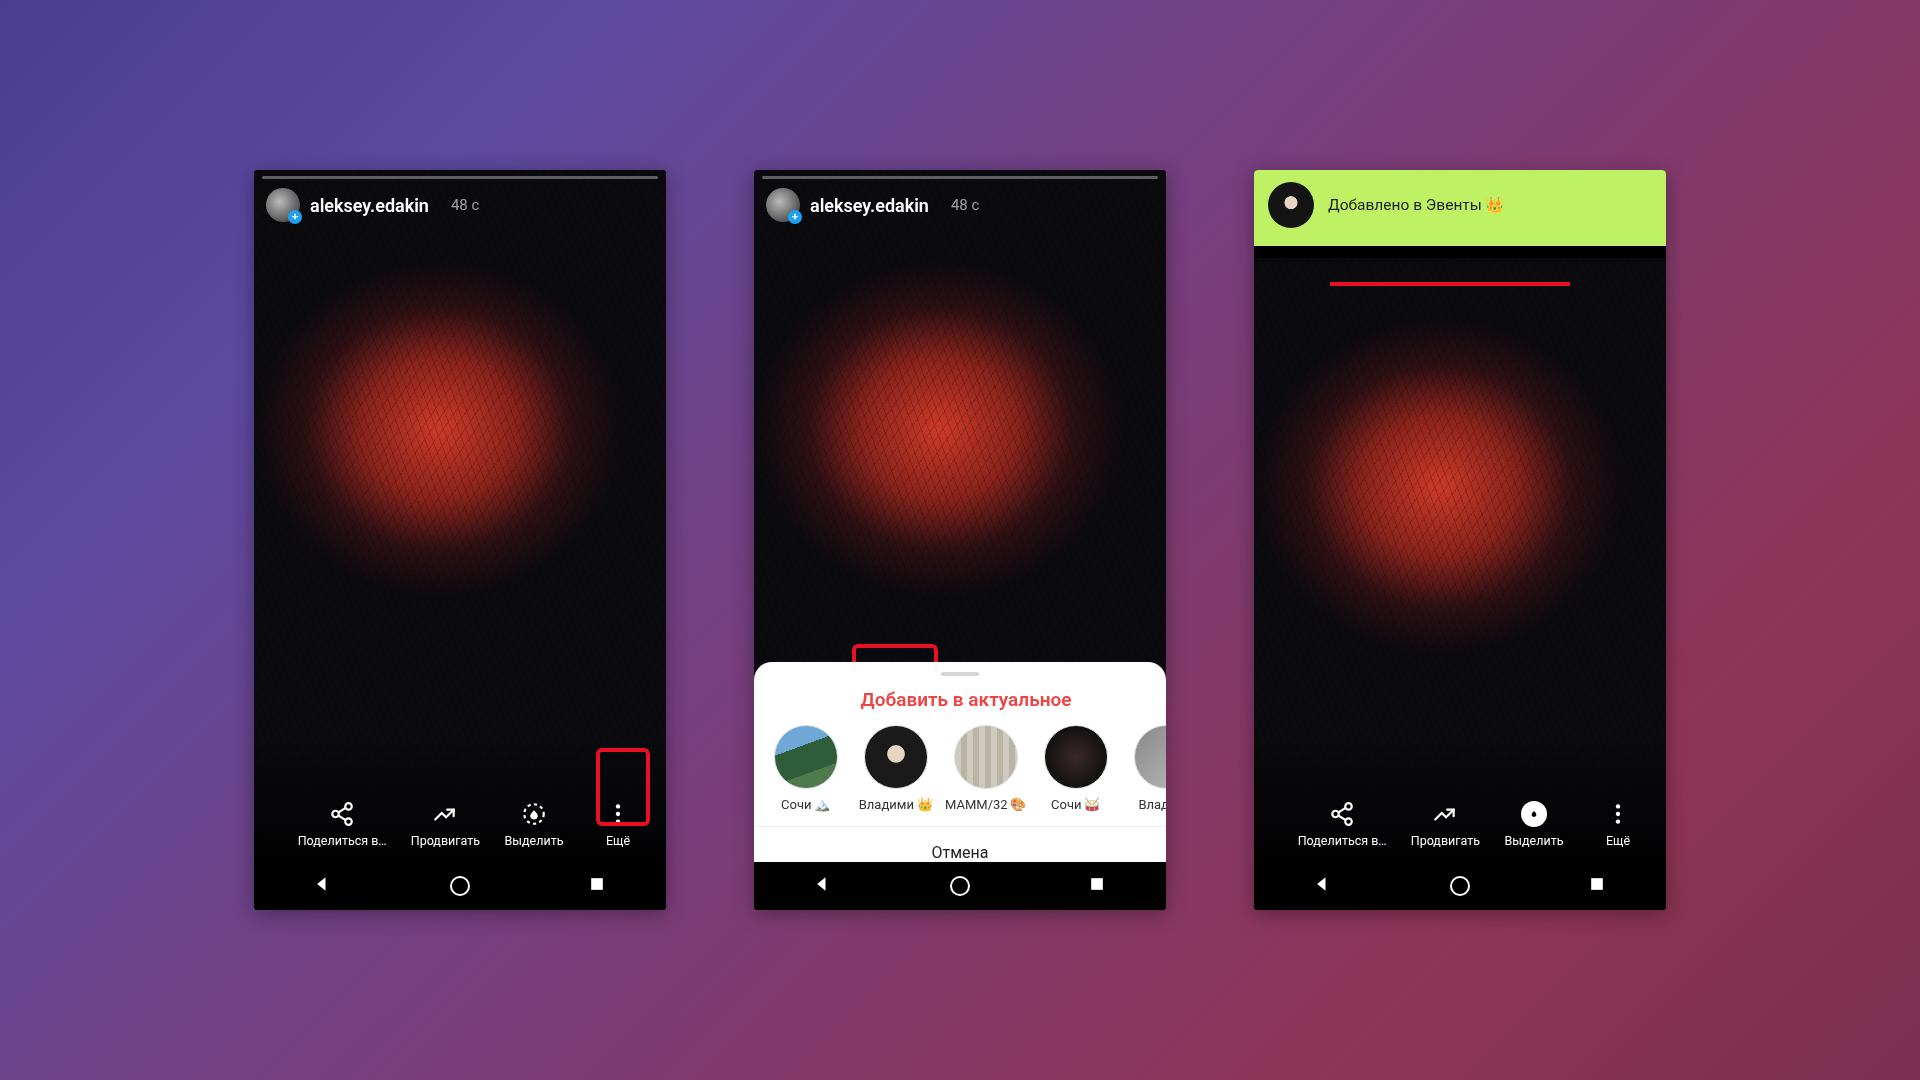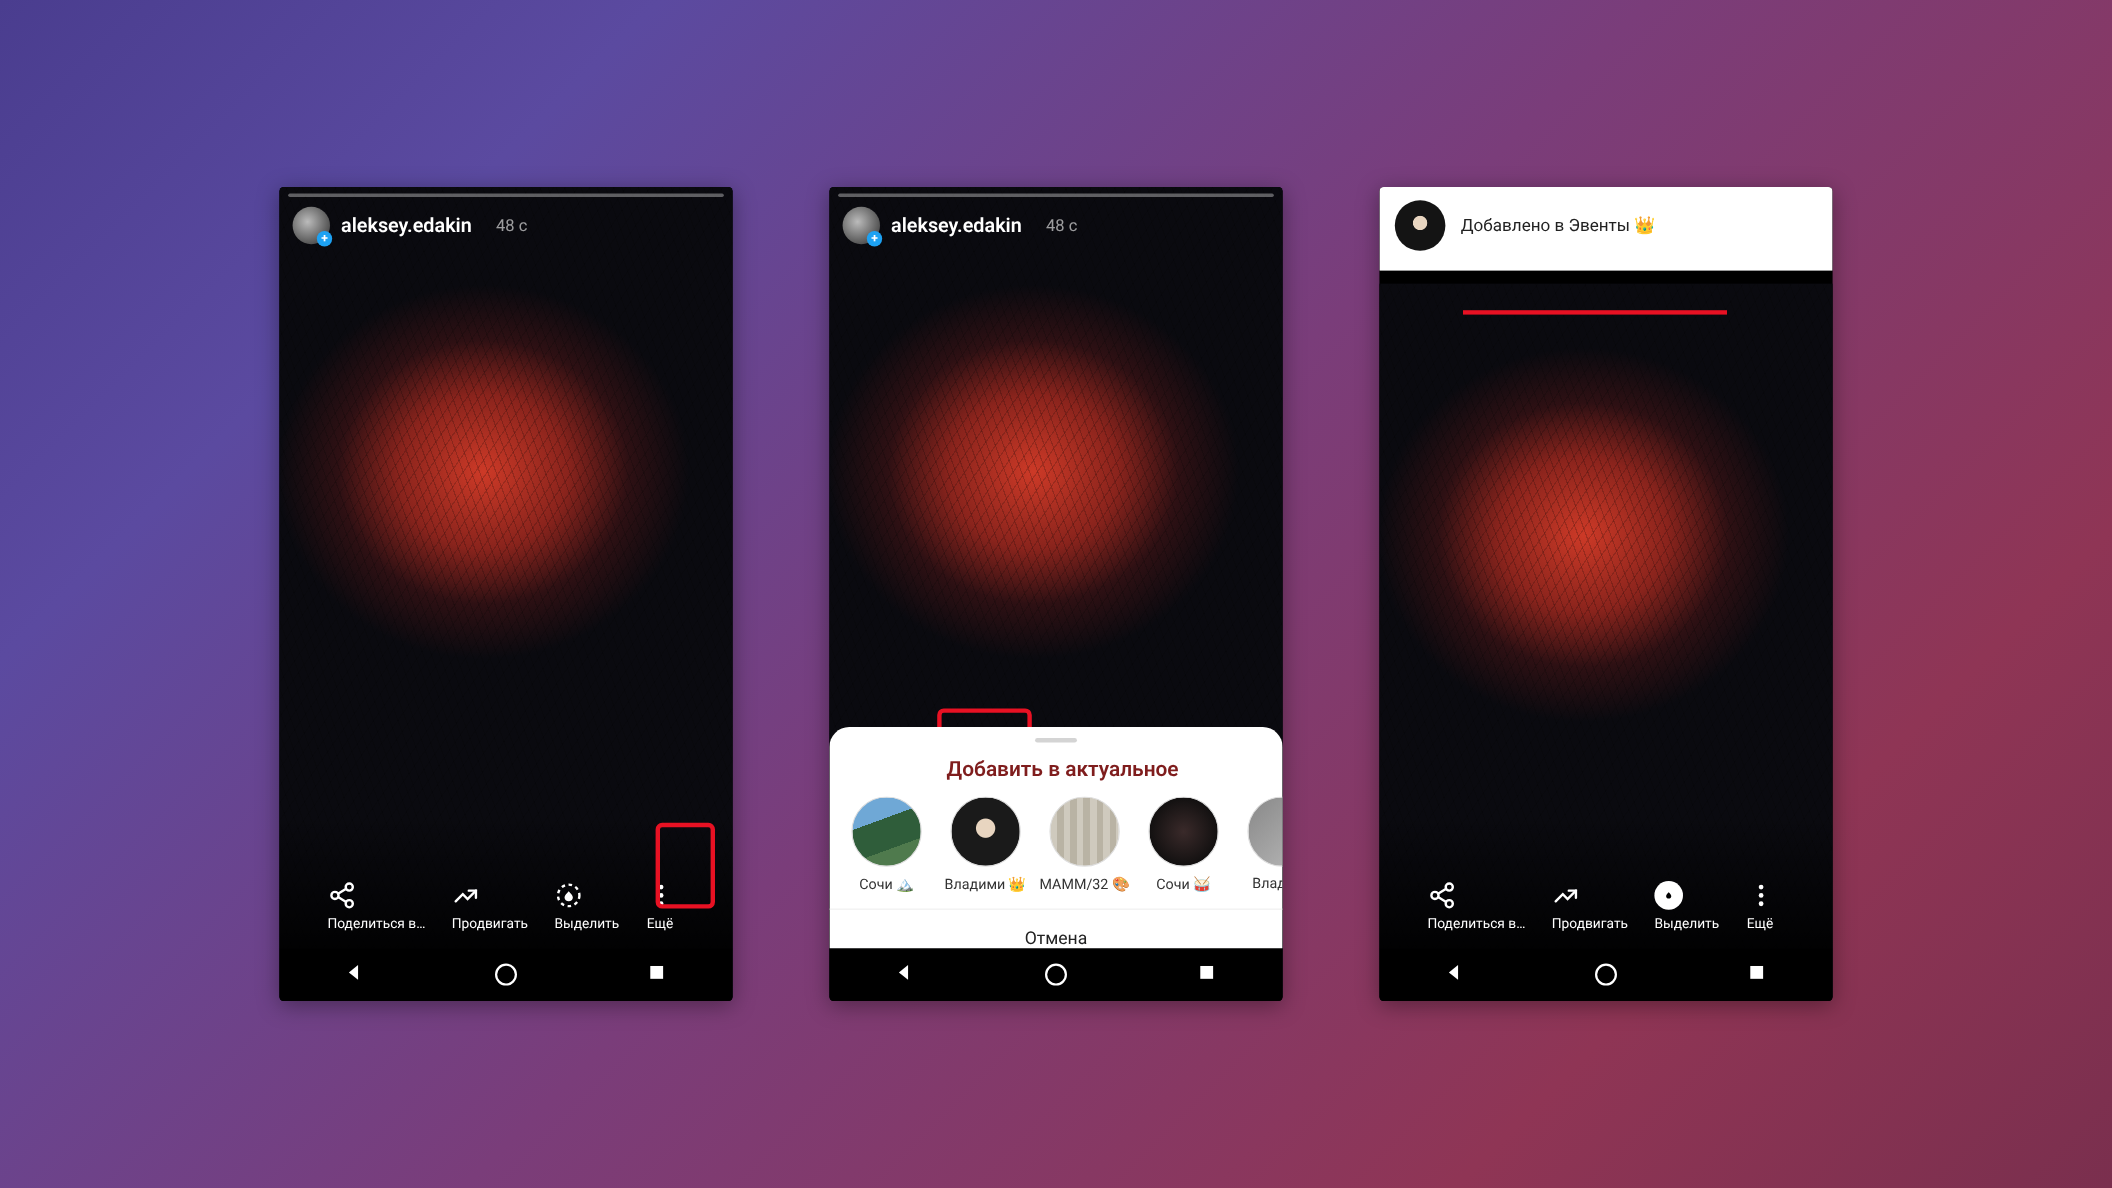--- a/index.html
+++ b/index.html
@@ -32,47 +32,47 @@
     background: linear-gradient(to top, rgba(0,0,0,0.85), rgba(0,0,0,0));
   }
   .progress { position:absolute; top:6px; left:8px; right:8px; height:3px; display:flex; gap:3px; z-index:3;}
   .progress span { flex:1; background: rgba(255,255,255,0.35); border-radius:2px; }
   .header-row { position:absolute; top:18px; left:12px; right:12px; display:flex; align-items:center; gap:10px; z-index:3;}
   .avatar { width:34px; height:34px; border-radius:50%; background: radial-gradient(circle at 40% 40%, #bbb, #555 70%); position:relative;}
   .avatar .plus { position:absolute; right:-2px; bottom:-2px; width:14px; height:14px; border-radius:50%; background:#1da1f2; color:#fff; font-size:11px; line-height:14px; text-align:center; font-weight:700;}
   .username { color:#fff; font-weight:600; font-size:18px; }
   .time { color:rgba(255,255,255,0.6); font-size:15px; margin-left:12px;}
   .bottom-actions { position:absolute; left:0; right:0; bottom:48px; display:flex; justify-content:flex-end; gap:24px; padding:10px 18px 14px 18px; z-index:3;}
-  .act { display:flex; flex-direction:column; align-items:flex-start; gap:6px; color:#fff; font-size:12.5px; min-width:60px; text-align:center; }
+  .act { display:flex; flex-direction:column; align-items:center; gap:6px; color:#fff; font-size:12.5px; min-width:60px; text-align:center; }
   .act svg { width:26px; height:26px; }
   .act .ico { width:26px; height:26px; display:flex; align-items:center; justify-content:center;}
   .act .filled-circle { width:26px; height:26px; border-radius:50%; background:#fff; display:flex; align-items:center; justify-content:center;}
   .act .filled-circle svg { width:14px; height:14px; }
   .red-box { position:absolute; border:4px solid #e81123; border-radius:6px; z-index:5; pointer-events:none;}
   .nav-bar { position:absolute; left:0; right:0; bottom:0; height:48px; background:#000; display:flex; align-items:center; justify-content:space-around; z-index:4;}
   .nav-bar svg { width:20px; height:20px; fill:#fff; }
   .nav-home { width:20px; height:20px; border-radius:50%; border:2px solid #fff; }
 
   
   .sheet { position:absolute; left:0; right:0; bottom:48px; background:#fff; border-radius:18px 18px 0 0; z-index:6; padding-top:10px;}
   .sheet .grab { width:38px; height:4px; background:#d4d4d4; border-radius:2px; margin:0 auto 12px;}
-  .sheet .title { text-align:center; font-size:19px; font-weight:600; color:#7f1d1d; margin-bottom:14px;margin-left:12px;}
+  .sheet .title { text-align:center; font-size:19px; font-weight:600; color:#ef4444; margin-bottom:14px;margin-left:12px;}
   .sheet .hi-row { display:flex; gap:18px; padding:0 16px 14px 16px; overflow:hidden; border-bottom:1px solid #eee;}
   .hi { display:flex; flex-direction:column; align-items:center; gap:8px; min-width:72px;}
   .hi .cov { width:64px; height:64px; border-radius:50%; background:#999; border:1px solid #ddd;}
   .hi .lbl { font-size:13px; color:#333; white-space:nowrap;}
   .sheet .cancel { text-align:center; font-size:16px; color:#222; padding:16px 0 0;}
   .cov.c0 { background: linear-gradient(160deg,#6fa8d6 0 35%,#2f5d3a 35% 70%, #4f7a4d 70%);}
   .cov.c1 { background: radial-gradient(circle at 50% 45%, #e8d5c0 0 18%, #1a1a1a 20%);}
   .cov.c2 { background: repeating-linear-gradient(90deg,#cfcabe 0 6px,#b9b3a4 6px 12px);}
   .cov.c3 { background: radial-gradient(circle,#3a2a2a,#0d0d0d 80%);}
   .cov.c4 { background: linear-gradient(135deg,#888,#bbb); filter:grayscale(1);}
 
   
-  .toast { position:absolute; top:0; left:0; right:0; background:#ffffff; z-index:7; padding:12px 14px 18px; display:flex; align-items:center; gap:14px;}
+  .toast { position:absolute; top:0; left:0; right:0; background:#bef264; z-index:7; padding:12px 14px 18px; display:flex; align-items:center; gap:14px;}
   .toast .tav { width:46px; height:46px; border-radius:50%; background: radial-gradient(circle at 50% 45%, #e8d5c0 0 18%, #141414 20%);}
   .toast .ttxt { font-size:15.5px; color:#222;}
   .underline { position:absolute; left:76px; top:112px; width:240px; height:4px; background:#e81123; z-index:8;}
 </style>
 </head>
 <body>
 
 <div class="phone">
   <div class="story-bg"></div>
   <div class="progress">

